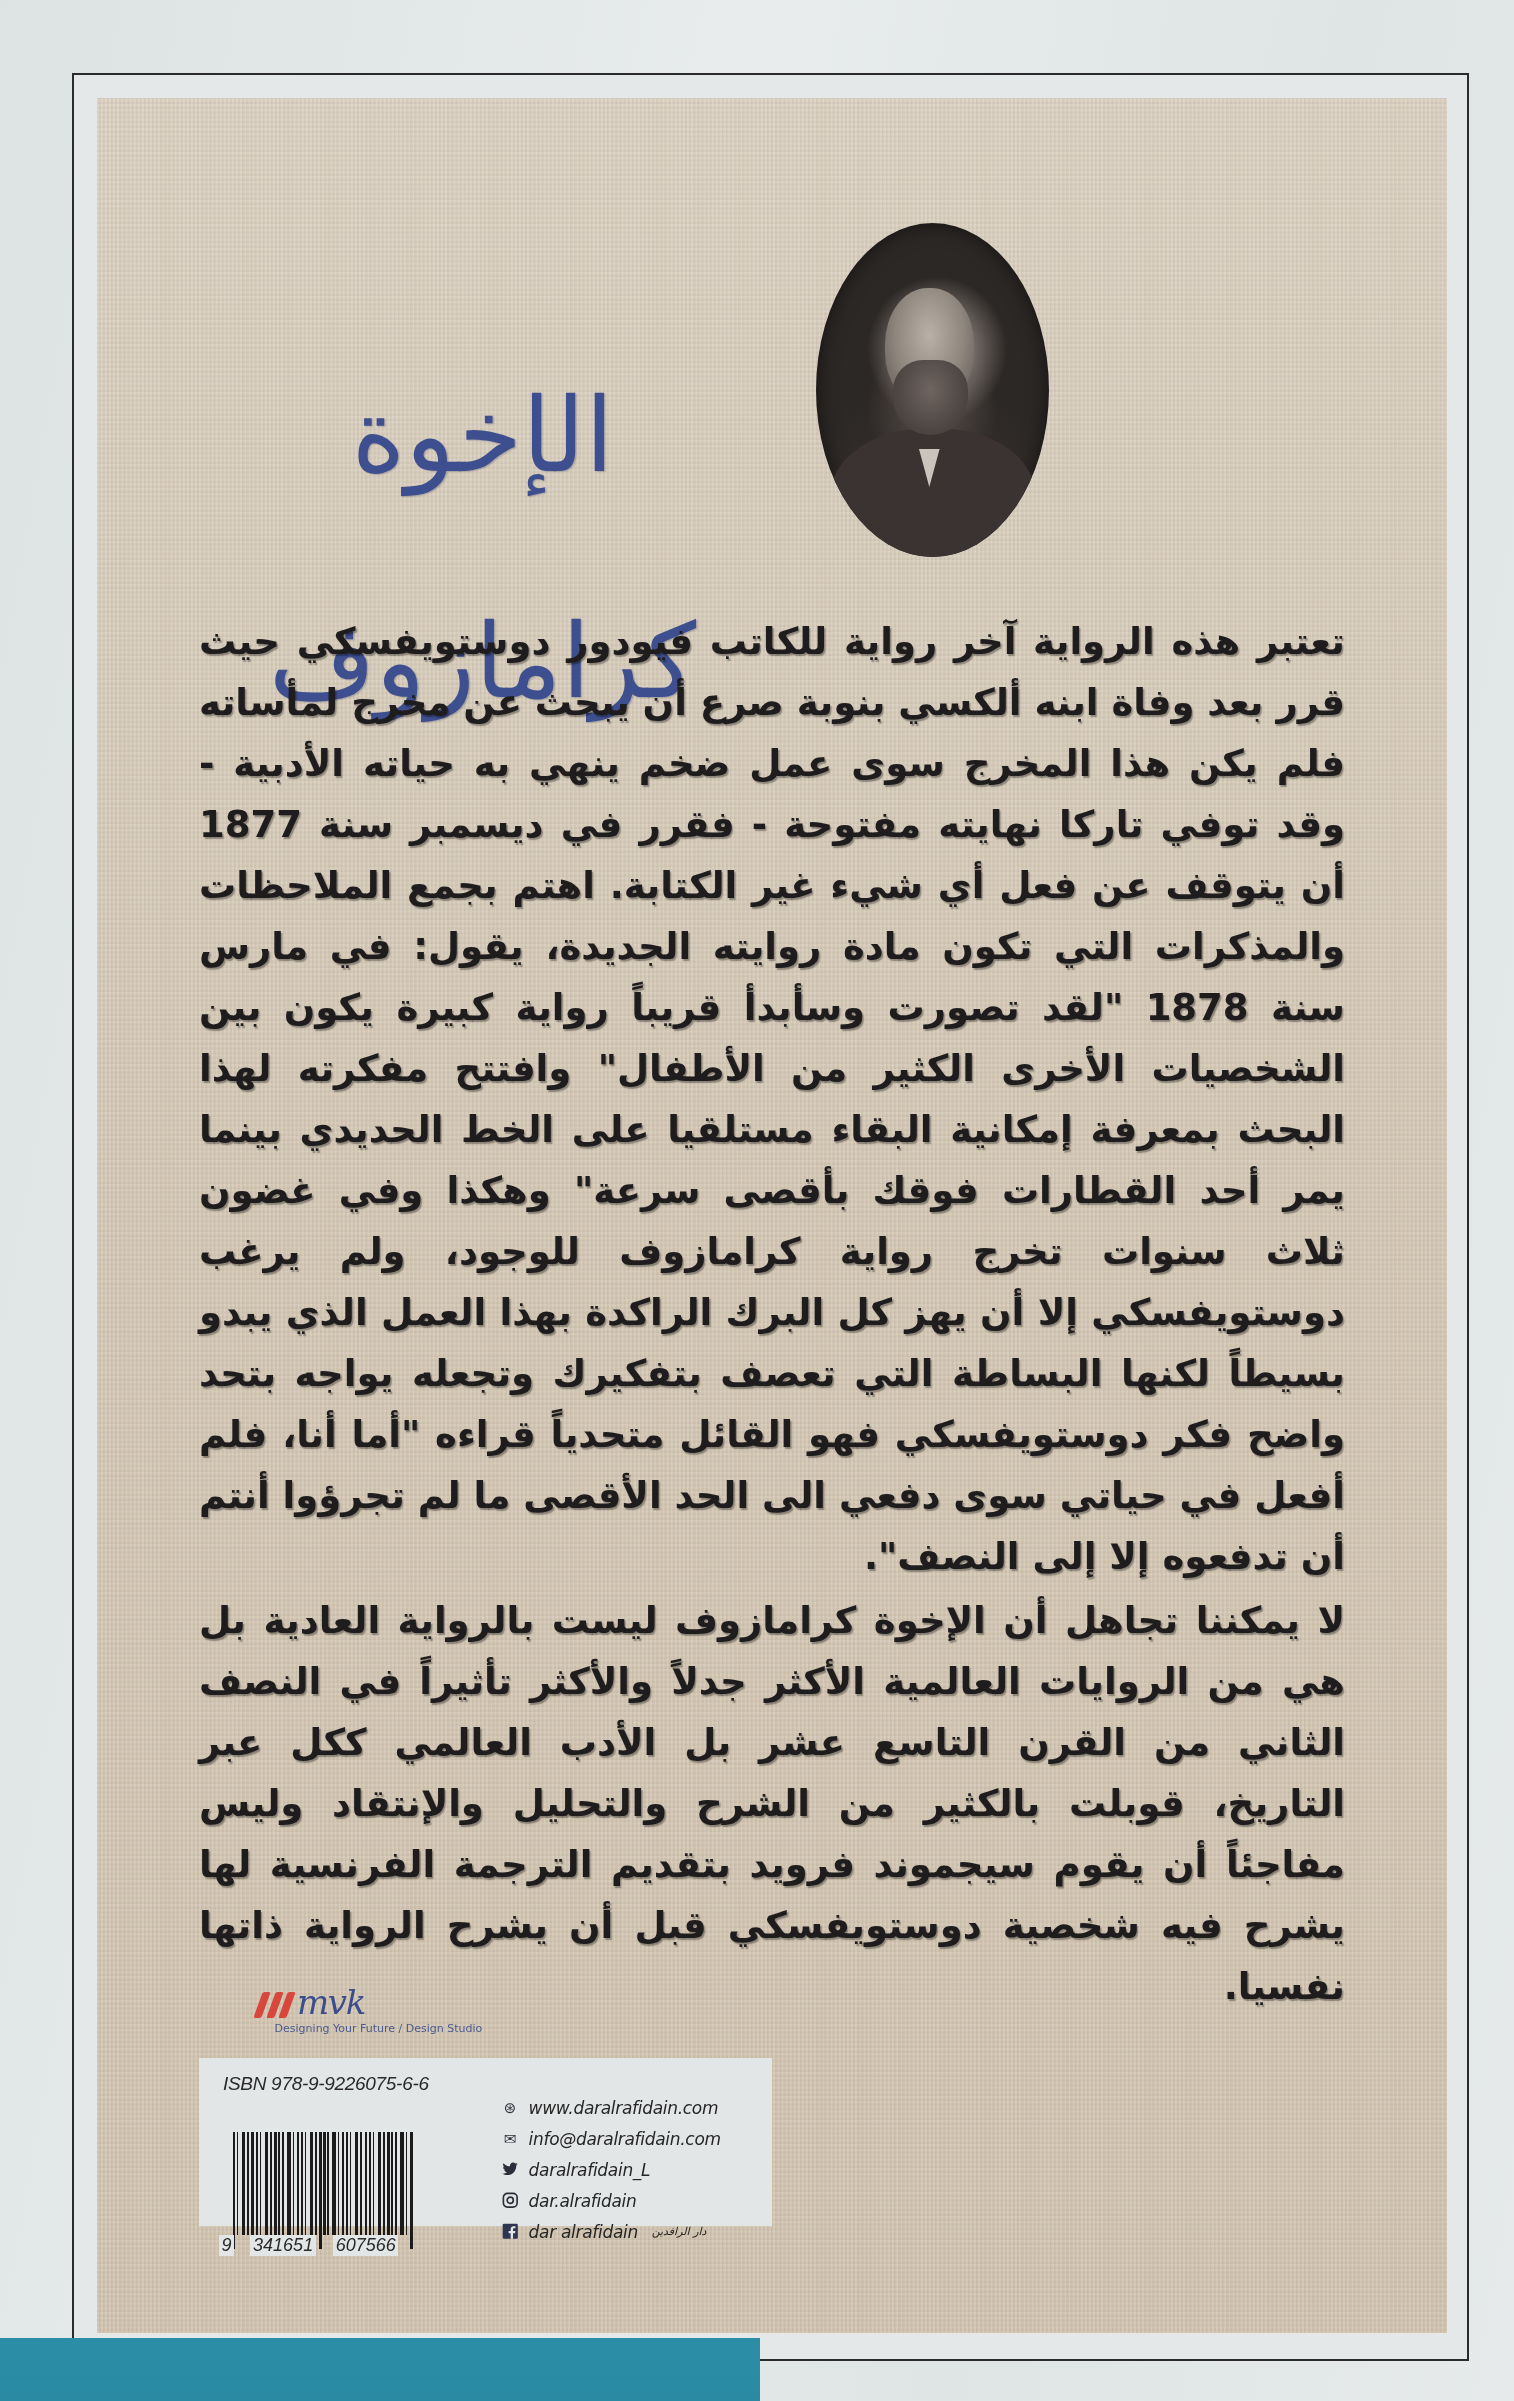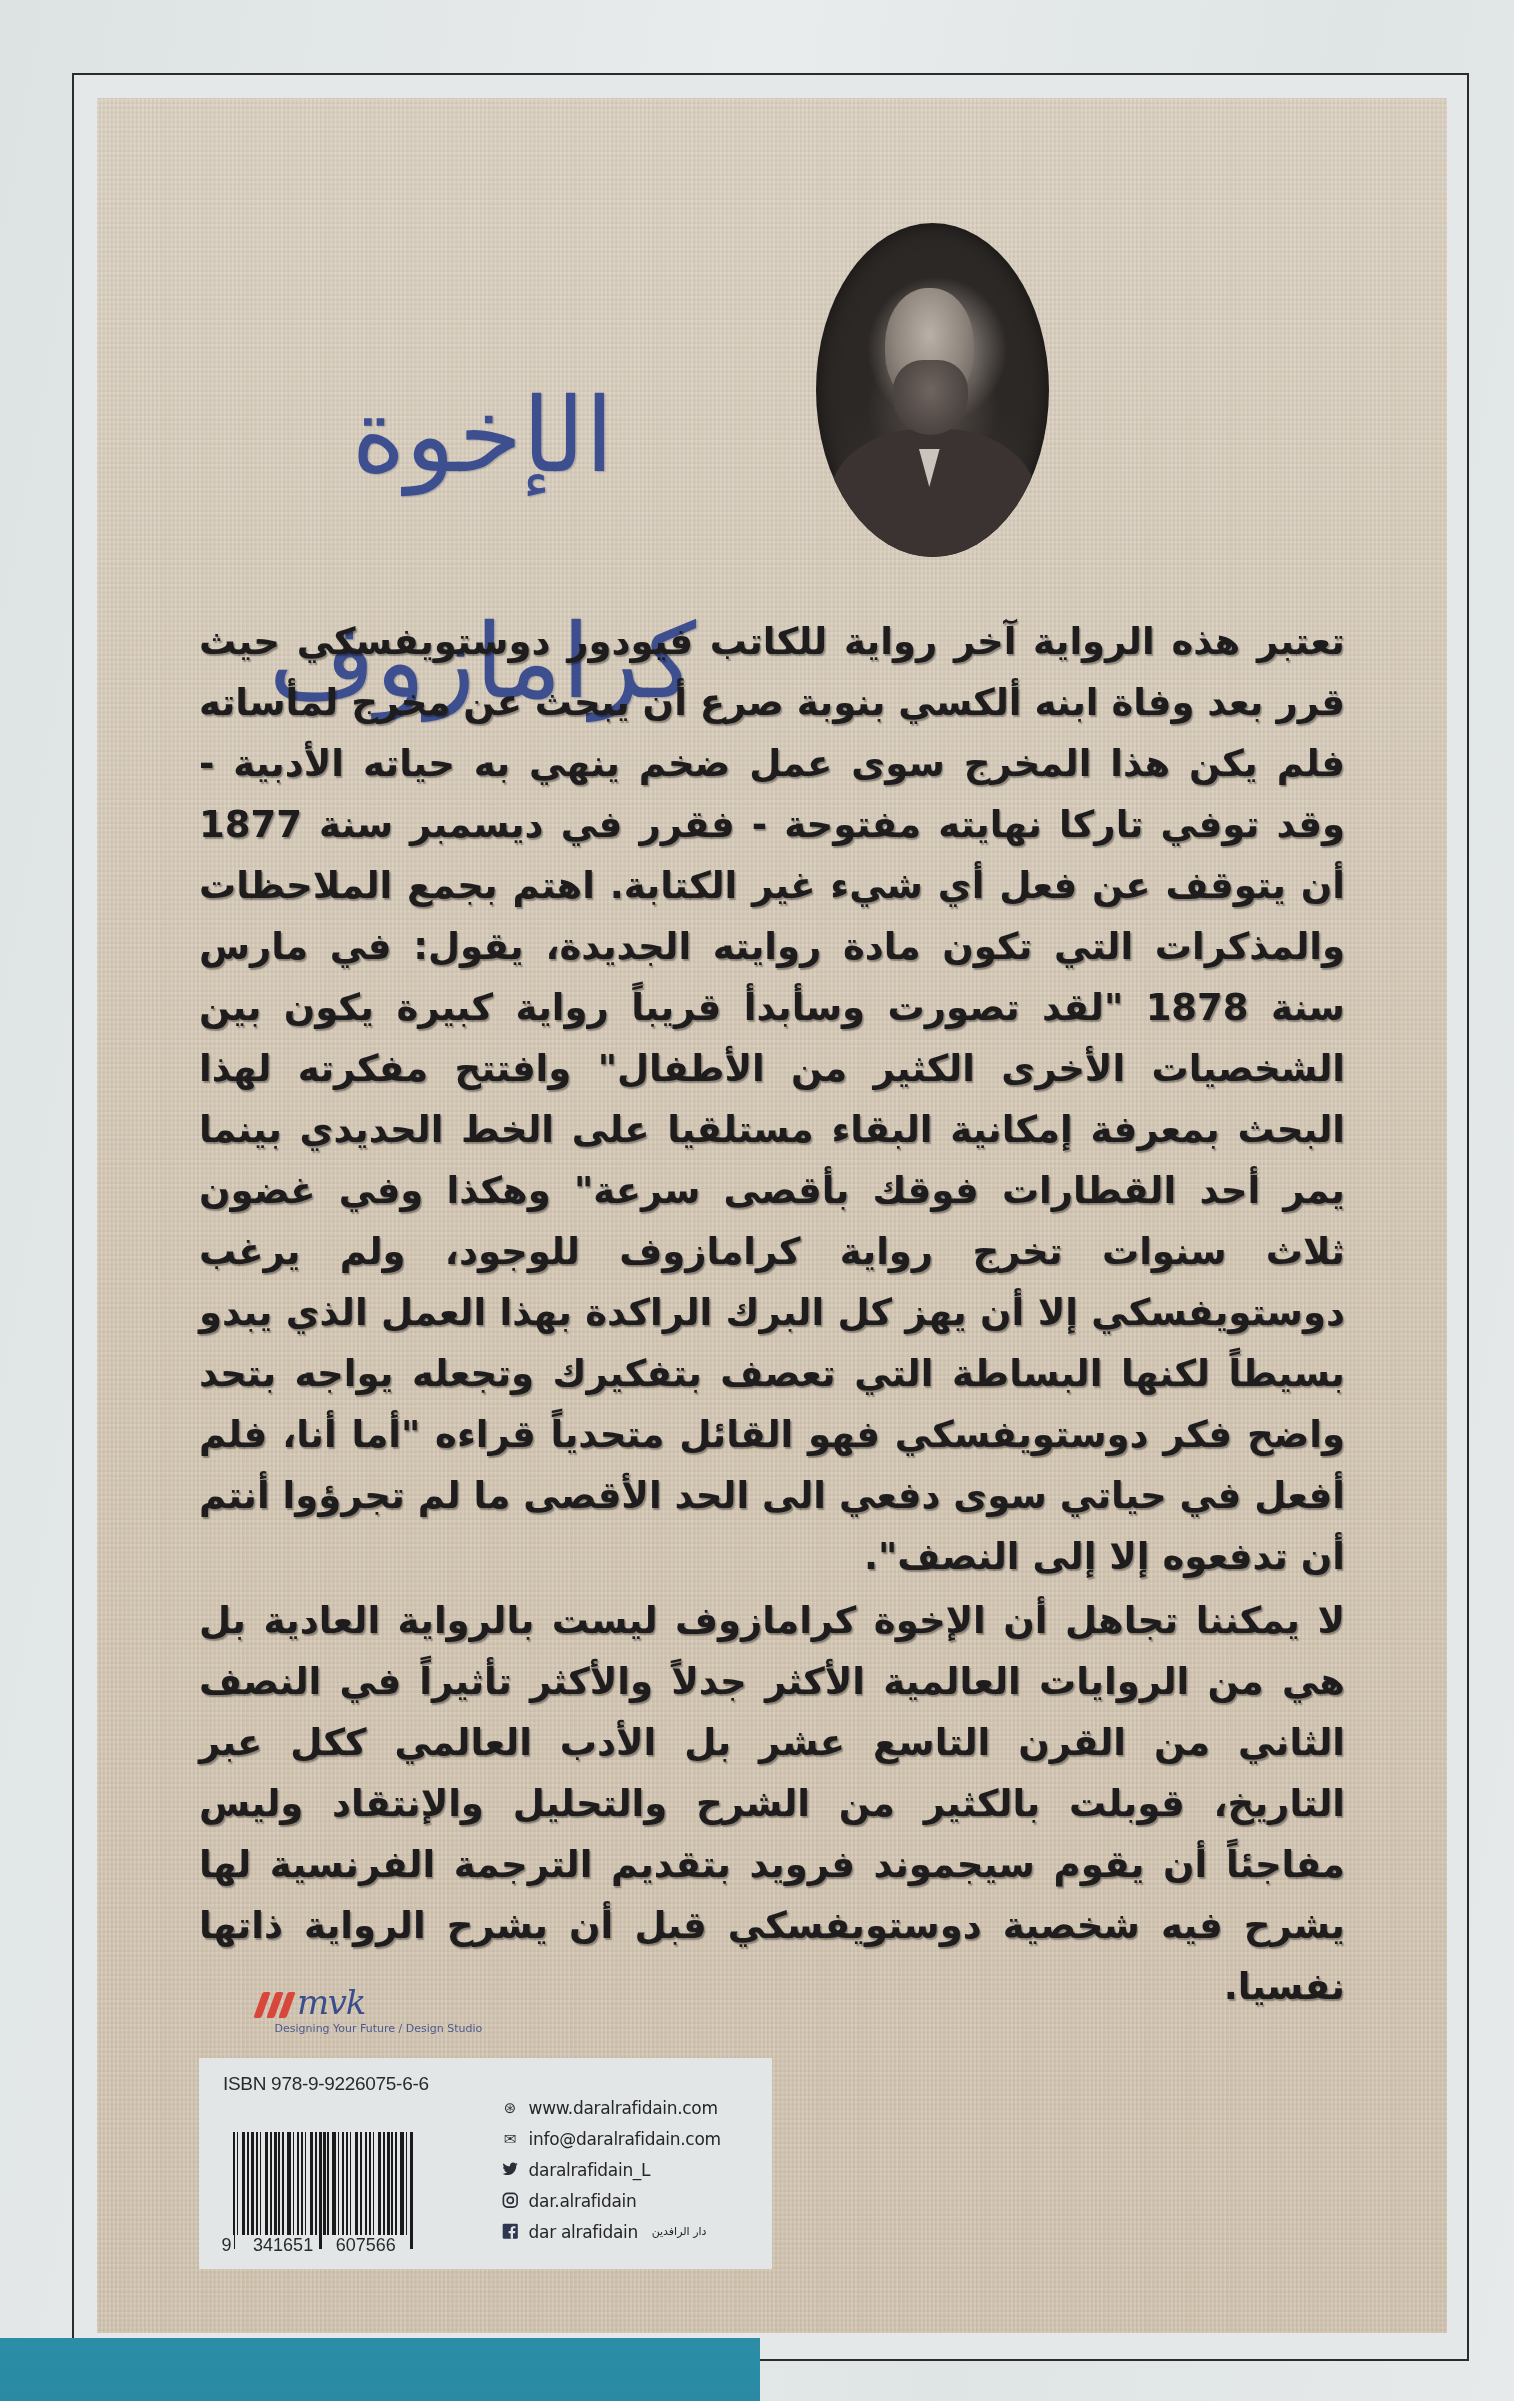--- a/index.html
+++ b/index.html
@@ -77,22 +77,23 @@
     transform:skewX(-20deg); border-radius:2.1px;
   }
   .logo .mark {
     position:absolute; left:43px; top:-4.1px; font-family:"DejaVu Serif", serif;
     font-size:34px; color:#3b4d8c; font-style:italic; letter-spacing:-1.4px;
   }
   .logo .tag {
     position:absolute; left:20.6px; top:36px; font-size:11px; color:#4b5a8f; white-space:nowrap;
   }
   .isbn-panel {
-    position:absolute; left:199px; top:2058px; width:573px; height:211px;
+    position:absolute; left:199px; top:2058px; width:573px; height:168px;
     background:#e3e6e6;
+    font-style:italic;
   }
   .isbn-label {
     position:absolute; left:24px; top:15px; font-family:"Liberation Sans", sans-serif;
     font-size:19px; color:#2a2a2a; letter-spacing:-0.3px;
   }
   .barcode {
     position:absolute; left:24px; top:74px; width:199px; height:113px;
   }
   .barcode .bars {
     position:absolute; left:9.6px; top:0; width:180px; height:103px;

